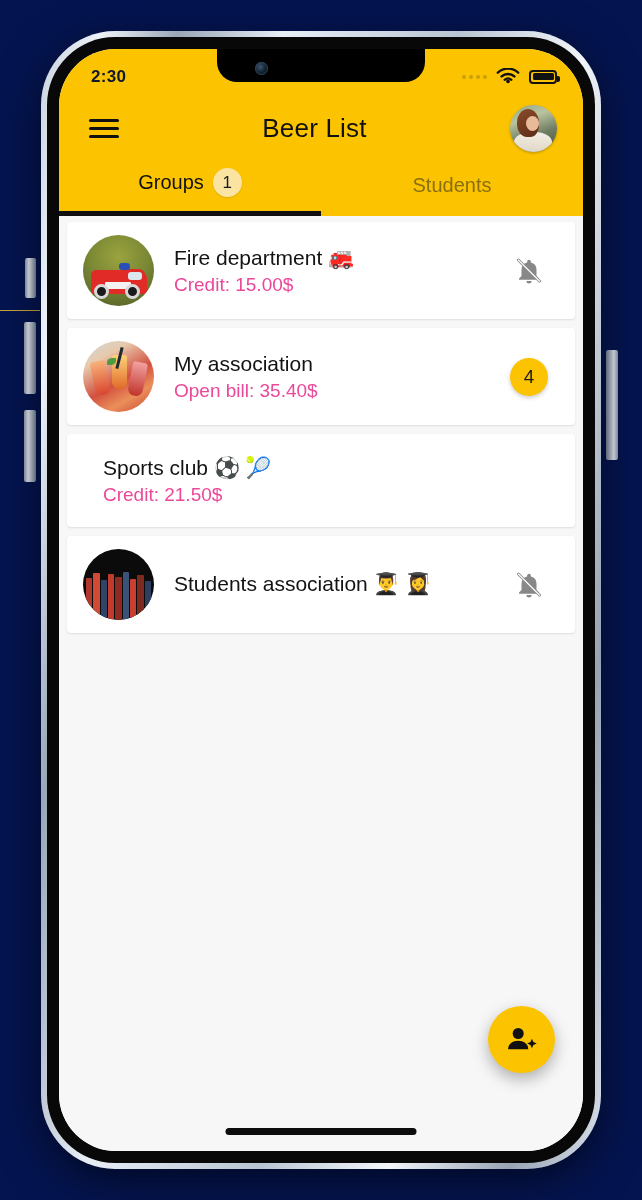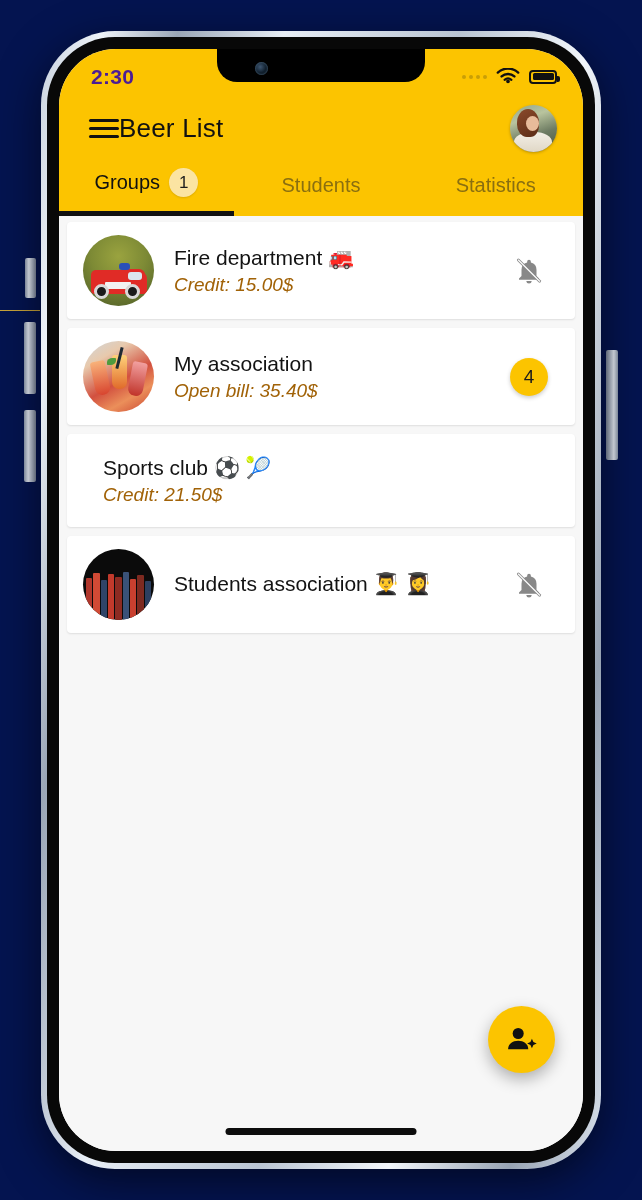--- a/index.html
+++ b/index.html
@@ -47,36 +47,36 @@
     background:radial-gradient(circle at 40% 38%, #3d5570 0%, #11202e 50%, #05090d 100%);
     box-shadow:inset 0 0 2px #5e7f9c;
   }
 
   
   .appbar { background:#FCC400; padding-top:0; }
   .statusbar {
     height:47px; display:flex; align-items:center;
     justify-content:space-between; padding:8px 26px 0 32px;
   }
-  .clock { font-size:21px; font-weight:bold; color:#4c1d95; letter-spacing:.3px; }
+  .clock { font-size:17px; font-weight:bold; color:#0f172a; letter-spacing:.3px; }
   .status-right { display:flex; align-items:center; gap:9px; }
   .dots { display:flex; gap:3px; align-items:center; }
   .dots i { width:4px; height:4px; border-radius:50%; background:#c99f06; display:block; }
   .battery {
     width:28px; height:14px; border:2px solid #111; border-radius:4px;
     position:relative; display:flex; align-items:center; padding:1.5px;
   }
   .battery::after { content:""; position:absolute; right:-4.5px; top:4px; width:2.5px; height:6px;
     background:#111; border-radius:0 2px 2px 0; }
   .battery b { display:block; width:100%; height:100%; background:#111; border-radius:1.5px; }
 
   .topbar { height:64px; display:flex; align-items:center; padding:0 26px 0 30px; }
   .hamburger { width:30px; cursor:pointer; }
   .hamburger span { display:block; height:3px; background:#111; border-radius:2px; margin:5px 0; }
-  .title { flex:1; text-align:left; font-size:26px; color:#111; font-weight:400; letter-spacing:.2px; }
+  .title { flex:1; text-align:center; font-size:26px; color:#111; font-weight:400; letter-spacing:.2px; }
   .avatar {
     width:47px; height:47px; border-radius:50%; overflow:hidden; flex-shrink:0;
     background:linear-gradient(160deg,#8fa48a 0%,#b9c49e 30%,#6e7c63 62%,#49553f 100%);
     position:relative; box-shadow:0 1px 3px rgba(0,0,0,.25);
   }
   .avatar .hair { position:absolute; left:7px; top:4px; width:22px; height:28px; border-radius:50% 50% 40% 45%;
      background:linear-gradient(150deg,#8a4a2a,#5c2d17); }
   .avatar .face { position:absolute; left:16px; top:11px; width:13px; height:15px; border-radius:50%; background:#e7bb9a; }
   .avatar .dress{ position:absolute; left:4px; bottom:-2px; width:38px; height:22px; border-radius:45% 45% 0 0;
      background:linear-gradient(180deg,#f3efe6,#ded5c3); }
@@ -147,21 +147,21 @@
 
   .badge-time {
     position:absolute; left:12px; bottom:-3px;
     background:#4CC96A; color:#fff; font-size:12px; font-weight:bold;
     padding:3px 8px; border-radius:10px; white-space:nowrap;
     border:1.5px solid #fff;
   }
 
   .card-texts { flex:1; padding-left:20px; min-width:0; }
   .card-title { font-size:21px; color:#131313; line-height:1.25; white-space:nowrap; }
-  .card-sub { font-size:19px; color:#a16207; margin-top:3px;font-style:italic; }
+  .card-sub { font-size:19px; color:#ec4899; margin-top:3px; }
 
   .card-right { width:52px; display:flex; align-items:center; justify-content:center; flex-shrink:0; }
   .count-badge {
     width:38px; height:38px; border-radius:50%; background:#FCC400;
     display:flex; align-items:center; justify-content:center;
     font-size:19px; color:#1c1c1c;
     box-shadow:0 2px 4px rgba(0,0,0,.2);
   }
 
   
@@ -239,26 +239,20 @@
             <div class="tab active">
               <div class="tab-row">
                 <div class="tab-label">Groups</div>
                 <div class="tab-badge">1</div>
               </div>
               <div class="tab-underline"></div>
             </div>
             <div class="tab">
               <div class="tab-row">
                 <div class="tab-label">Students</div>
-              </div>
-              <div class="tab-underline"></div>
-            </div>
-            <div class="tab">
-              <div class="tab-row">
-                <div class="tab-label">Statistics</div>
               </div>
               <div class="tab-underline"></div>
             </div>
           </div>
         </div>
 
         <div class="content">
           <div class="list">
 
             <div class="card">

